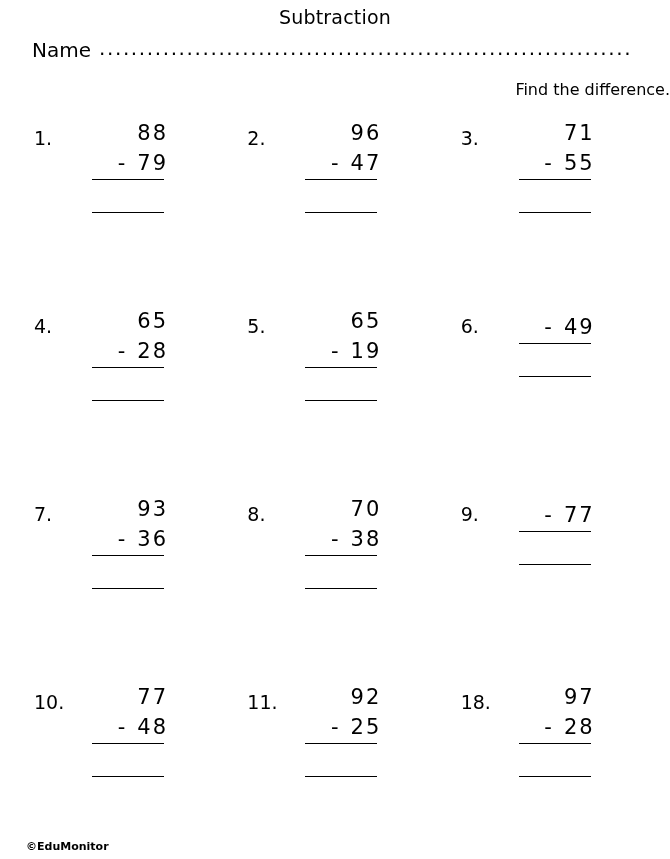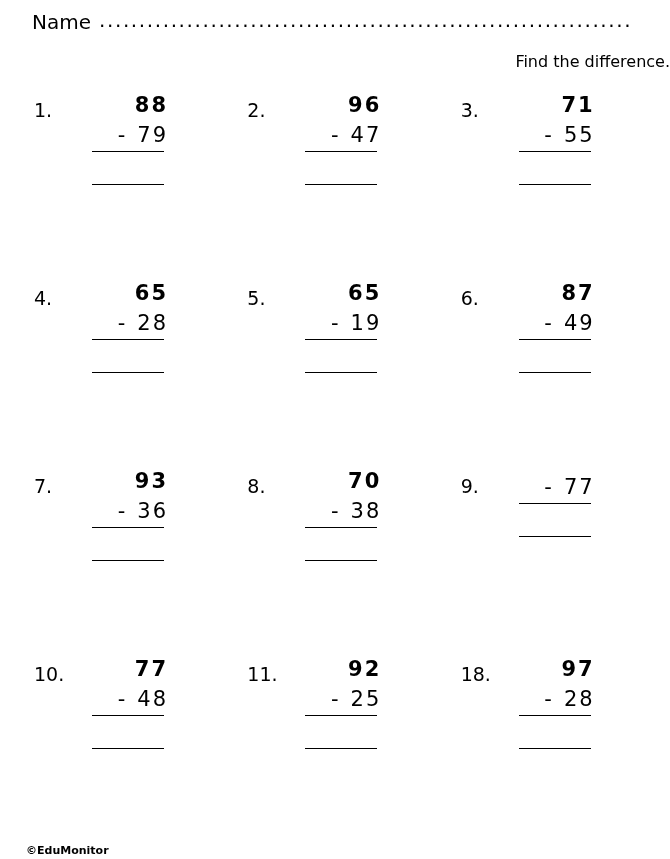--- a/index.html
+++ b/index.html
@@ -78,21 +78,20 @@
     white-space: nowrap;
   }
   .prob-body {
     width: 96px;
   }
   .top-num {
     font-size: 21px;
     text-align: right;
     padding-right: 8px;
     letter-spacing: 2px;
-    font-weight: bold;
   }
   .bottom-row {
     display: flex;
     align-items: baseline;
     justify-content: flex-end;
     font-size: 21px;
     padding-right: 8px;
     margin-top: 6px;
     letter-spacing: 2px;
   }
@@ -133,20 +132,21 @@
   .footer-right {
     font-size: 14px;
     font-family: "DejaVu Serif", serif;
   }
 </style>
 </head>
 <body>
 
 <div class="sheet">
 
+  <div class="title">Subtraction</div>
 
   <div class="name-row">
     <span class="name-label">Name</span>
     <span class="name-dots">...............................................................................</span>
   </div>
 
   <div class="instructions">Find the difference.</div>
 
   <div class="grid">
 
@@ -222,21 +222,20 @@
           <div class="rule"></div>
           <div class="answer-rule"></div>
         </div>
       </div>
     </div>
 
     <div class="problem">
       <div class="prob-inner">
         <div class="prob-num">6.</div>
         <div class="prob-body">
-          <div class="top-num">87</div>
           <div class="bottom-row">
             <span class="minus">-</span>
             <span>49</span>
           </div>
           <div class="rule"></div>
           <div class="answer-rule"></div>
         </div>
       </div>
     </div>
 

